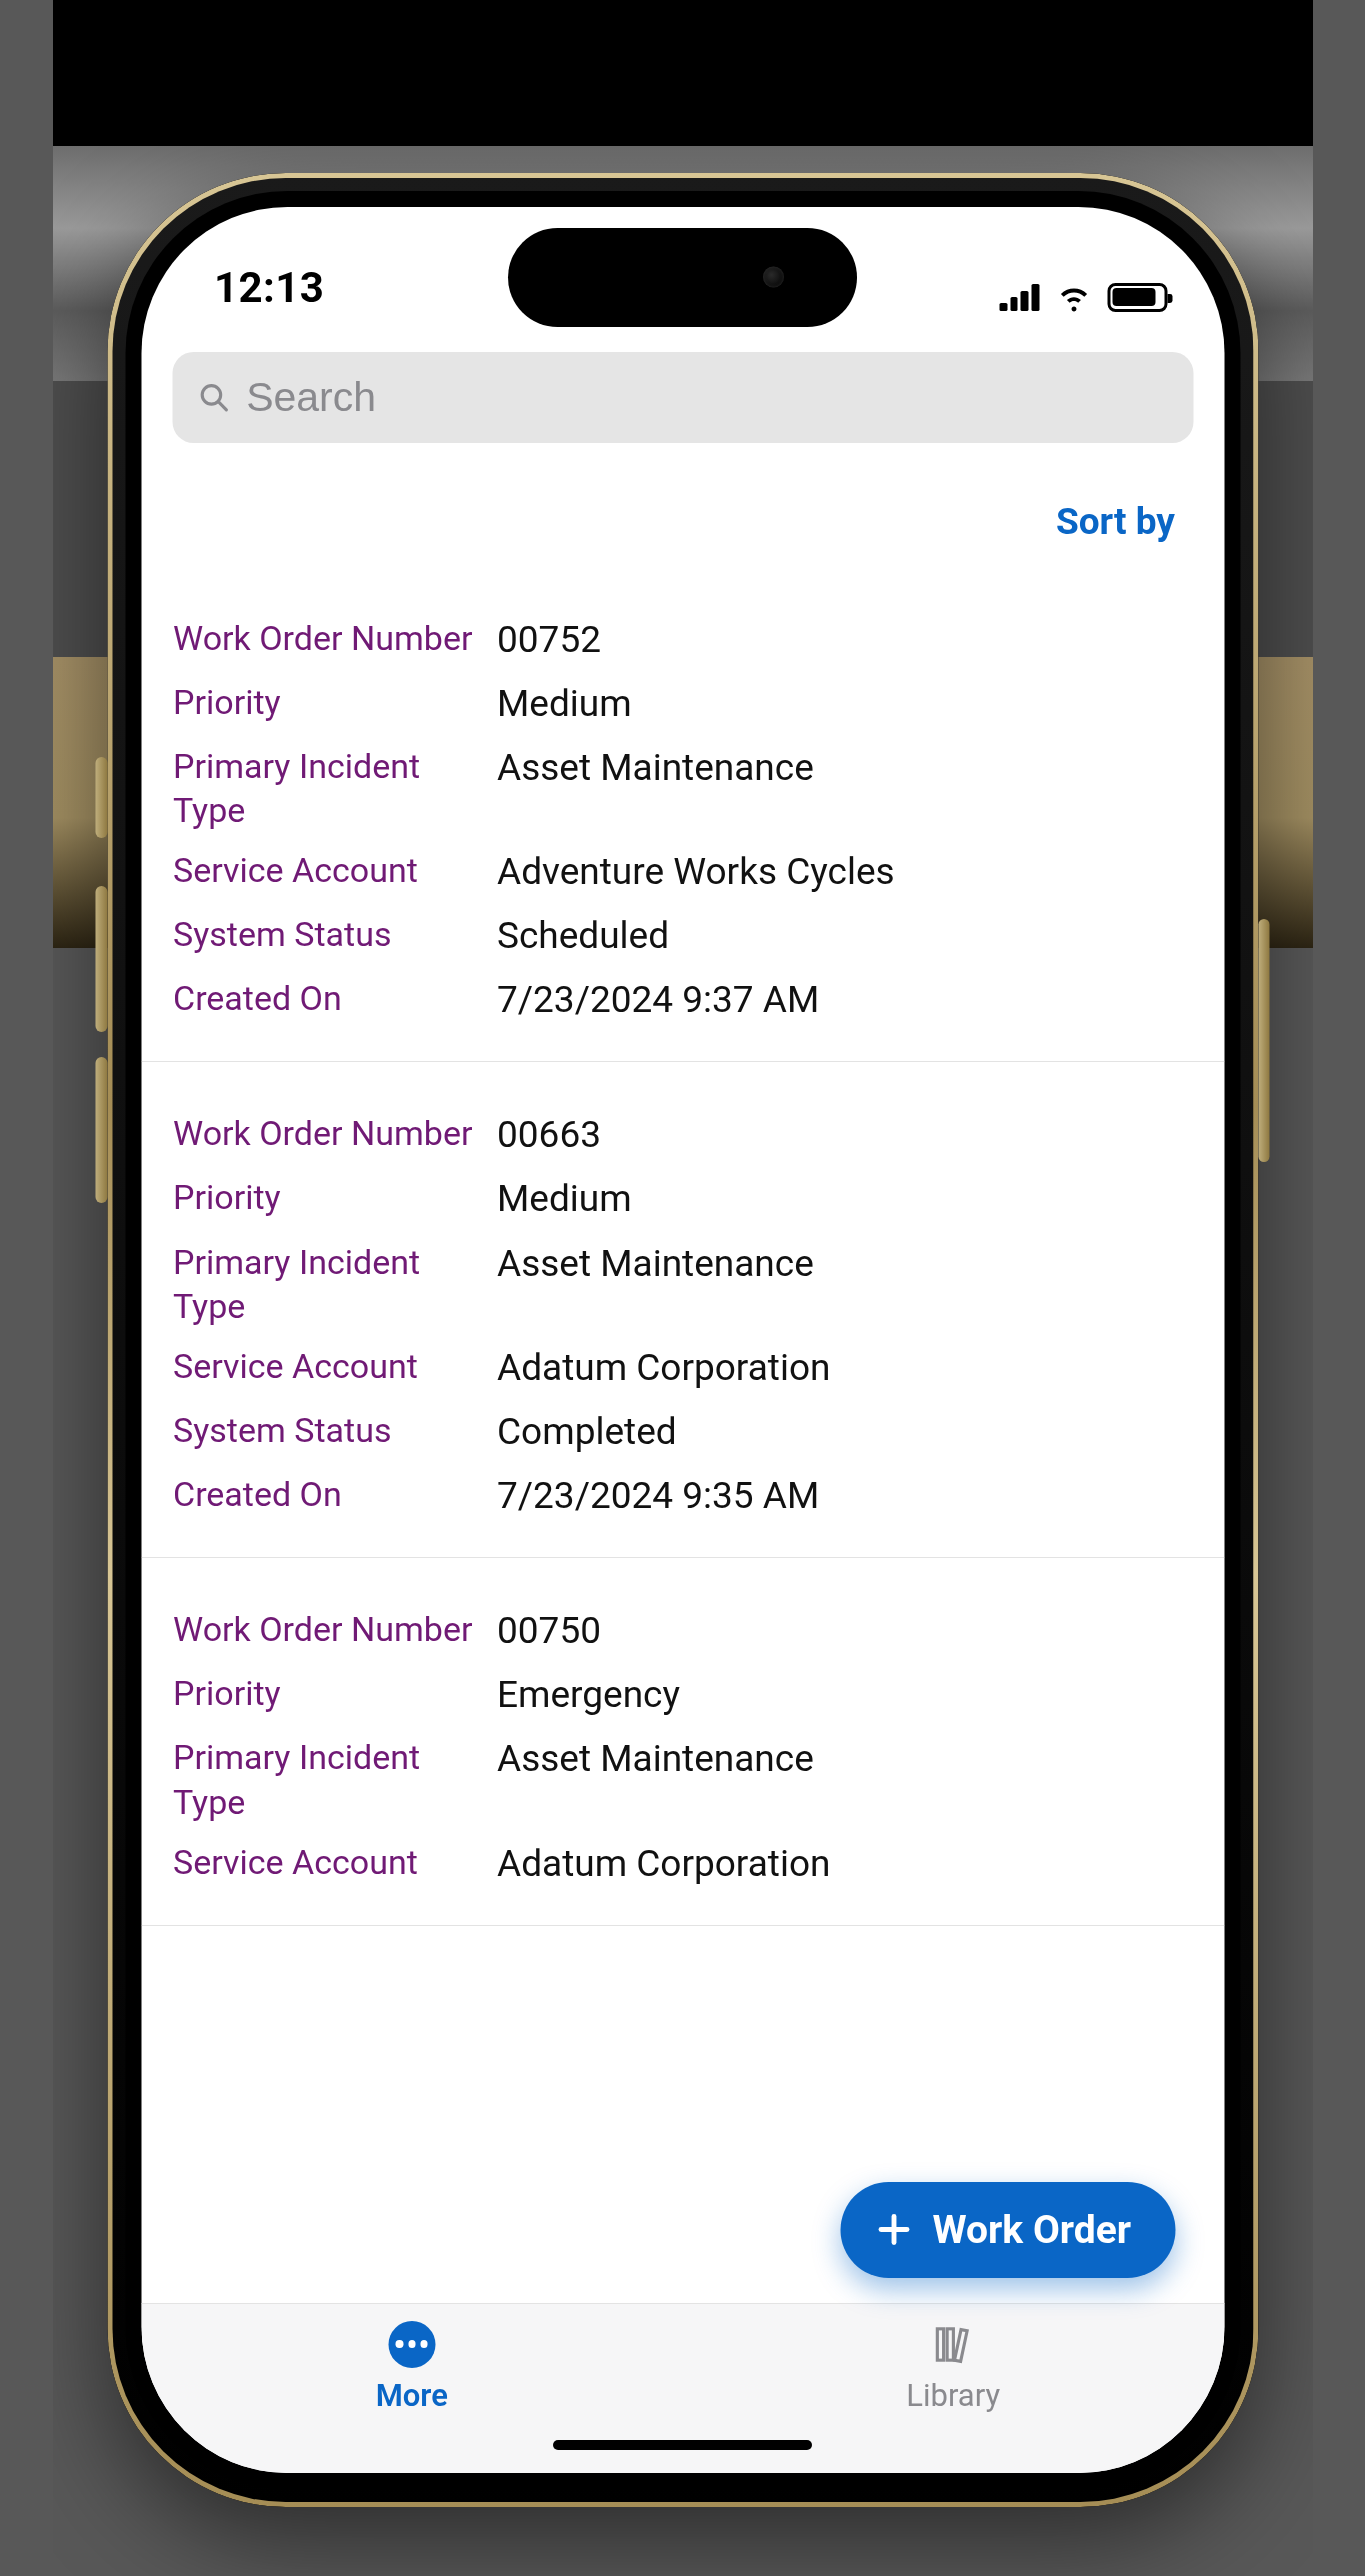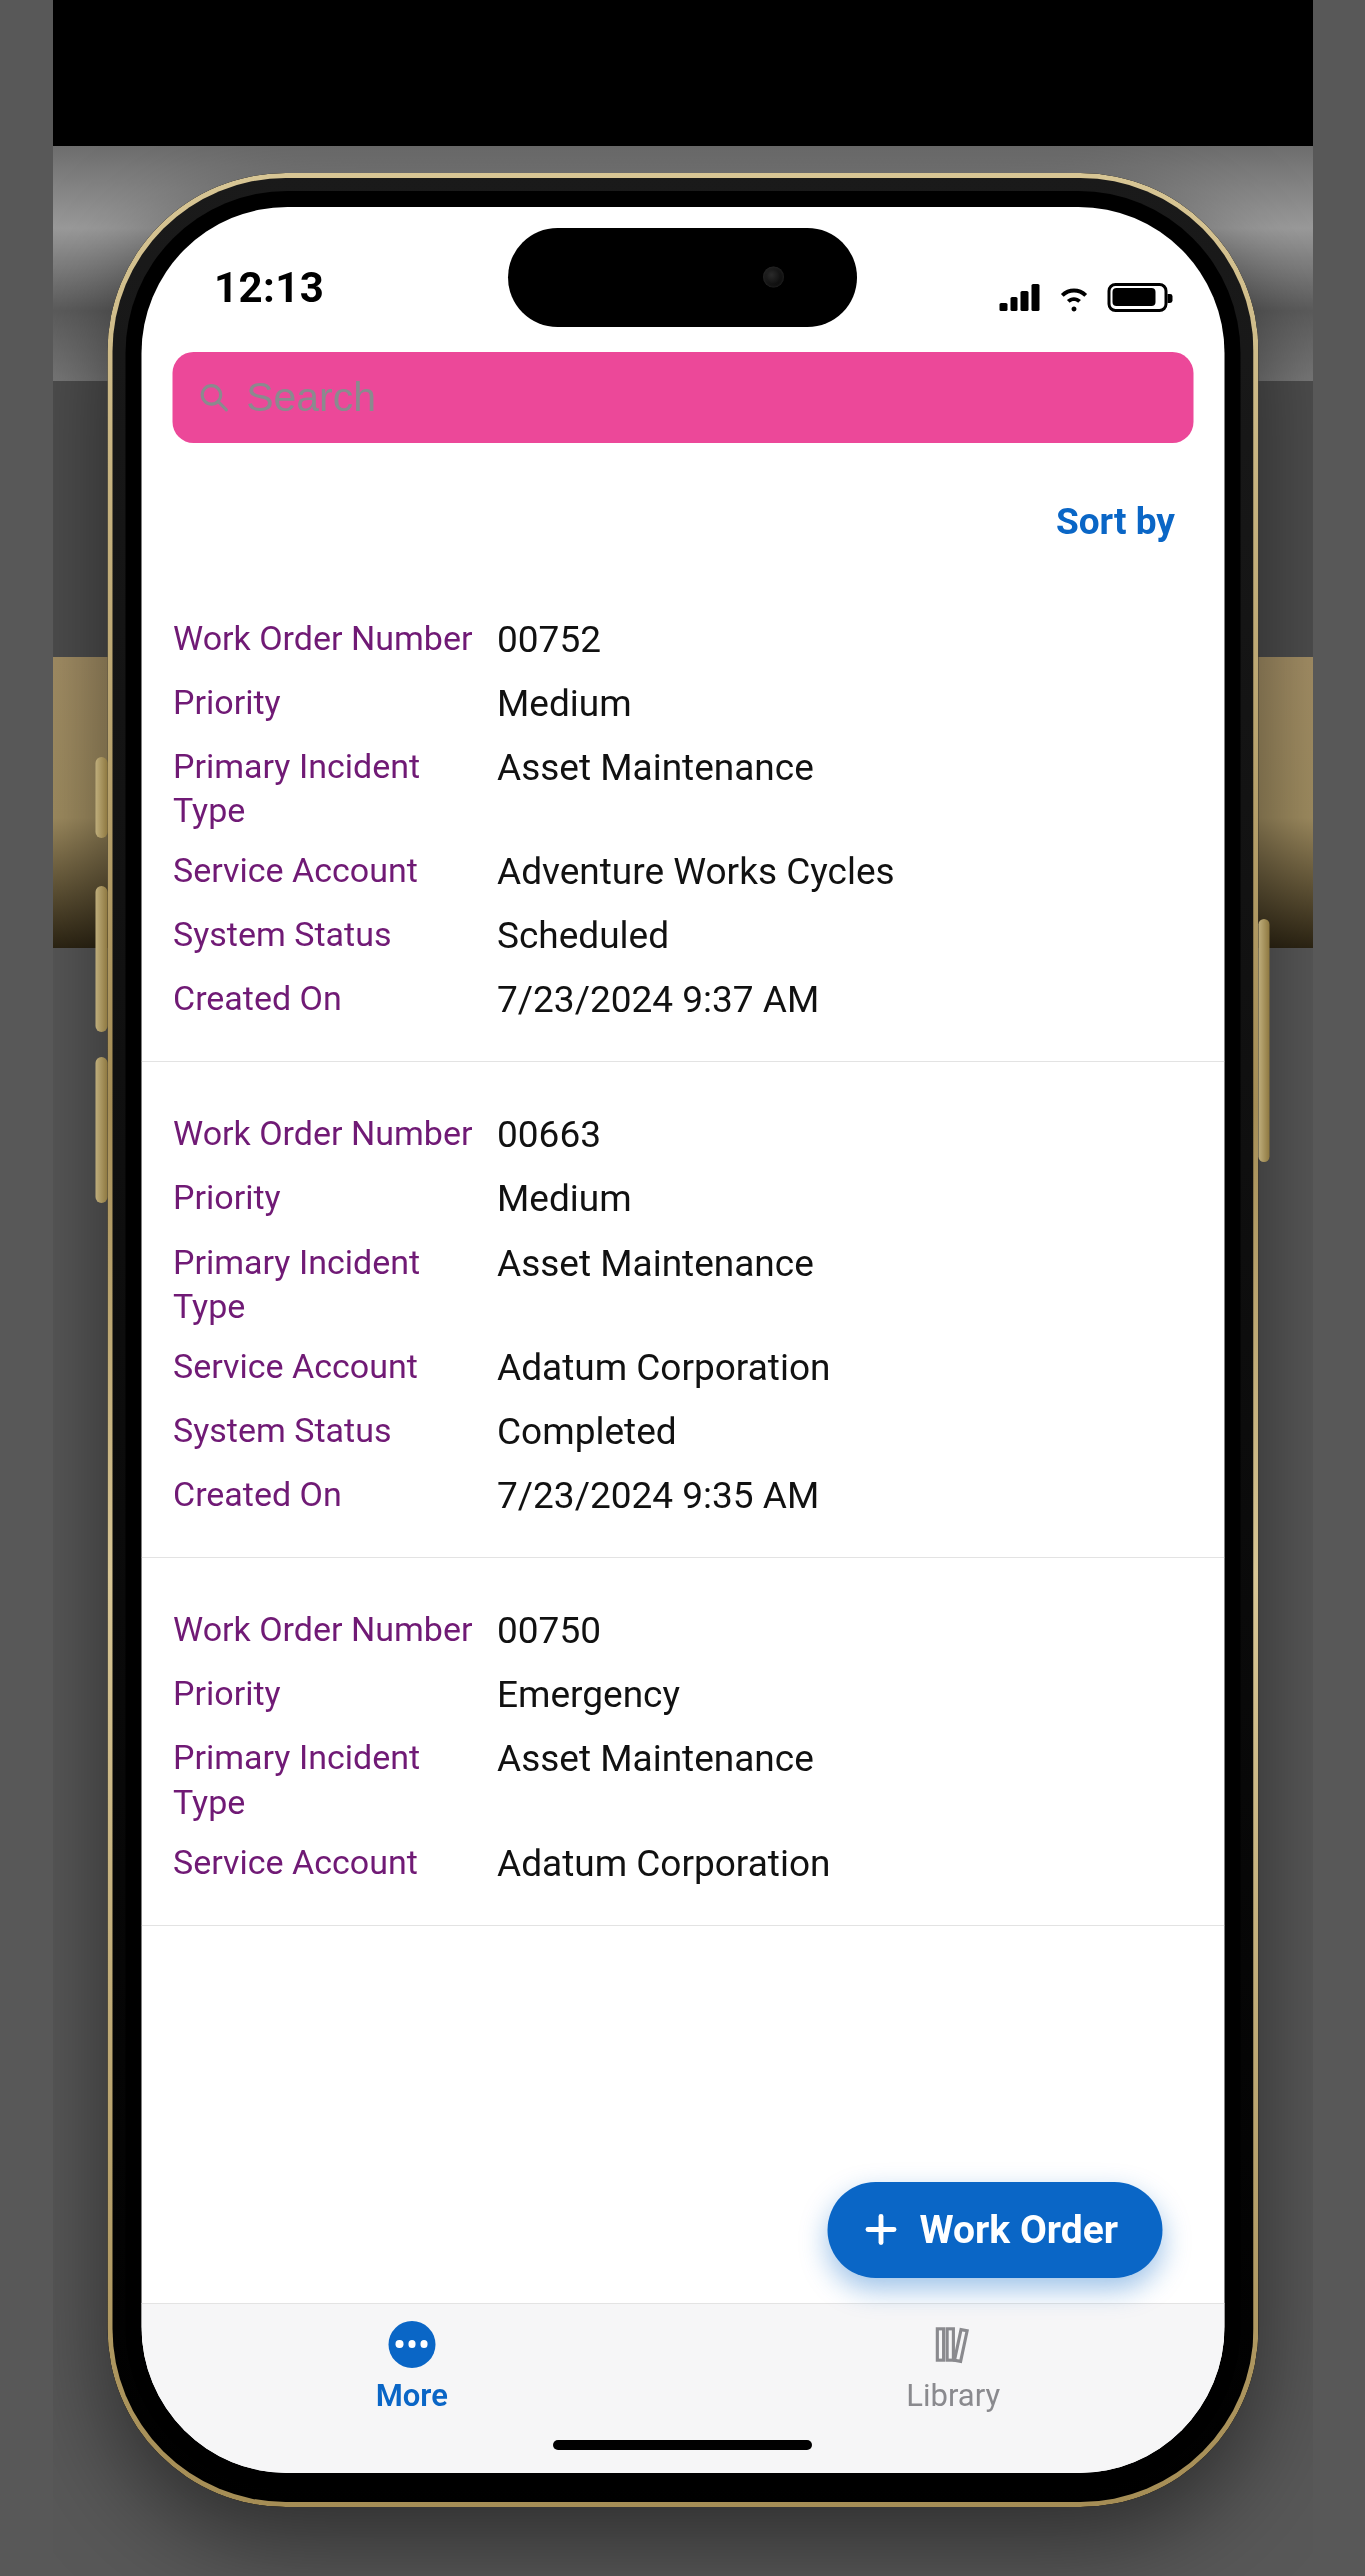--- a/index.html
+++ b/index.html
@@ -163,21 +163,21 @@
     font-weight: 700;
     color:#111;
     pointer-events:none;
   }
 
   
   .search-wrap {
     padding: 32px 31px 0;
   }
   .search {
-    background:#ec4899;
+    background:#e5e5e5;
     border-radius: 21px;
     height: 91px;
     display:flex; align-items:center;
     padding: 0 24px;
     gap:16px;
   }
   .search svg { width:36px; height:36px; }
   .search input {
     border:none; background:transparent; outline:none;
     font-size:41px; color:#333; width:100%;
@@ -215,21 +215,21 @@
   }
   .row .value {
     font-size:37px;
     color:#111;
     line-height:1.3;
   }
 
   
   .fab {
     position:absolute;
-    right:62px;
+    right:49px;
     bottom: 195px;
     background:#0a66c6;
     color:#fff;
     height: 96px;
     border-radius: 49px;
     display:flex; align-items:center;
     gap:19.5px;
     padding: 0 44px 0 34px;
     font-size:39px;
     font-weight:700;

